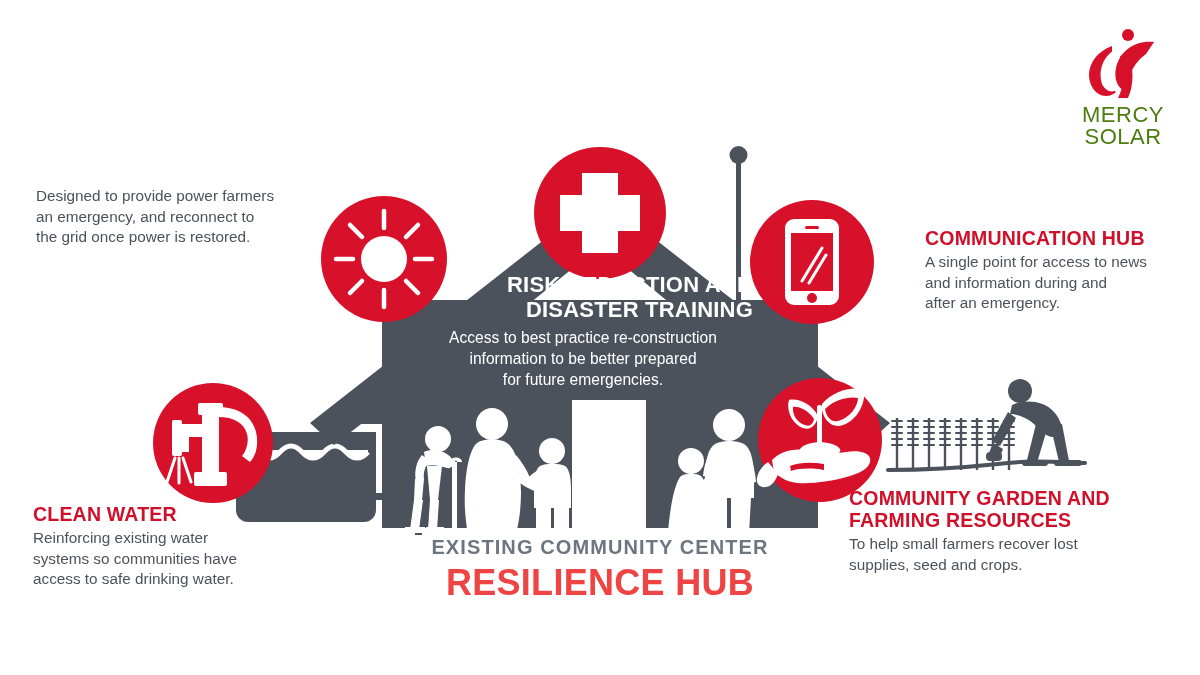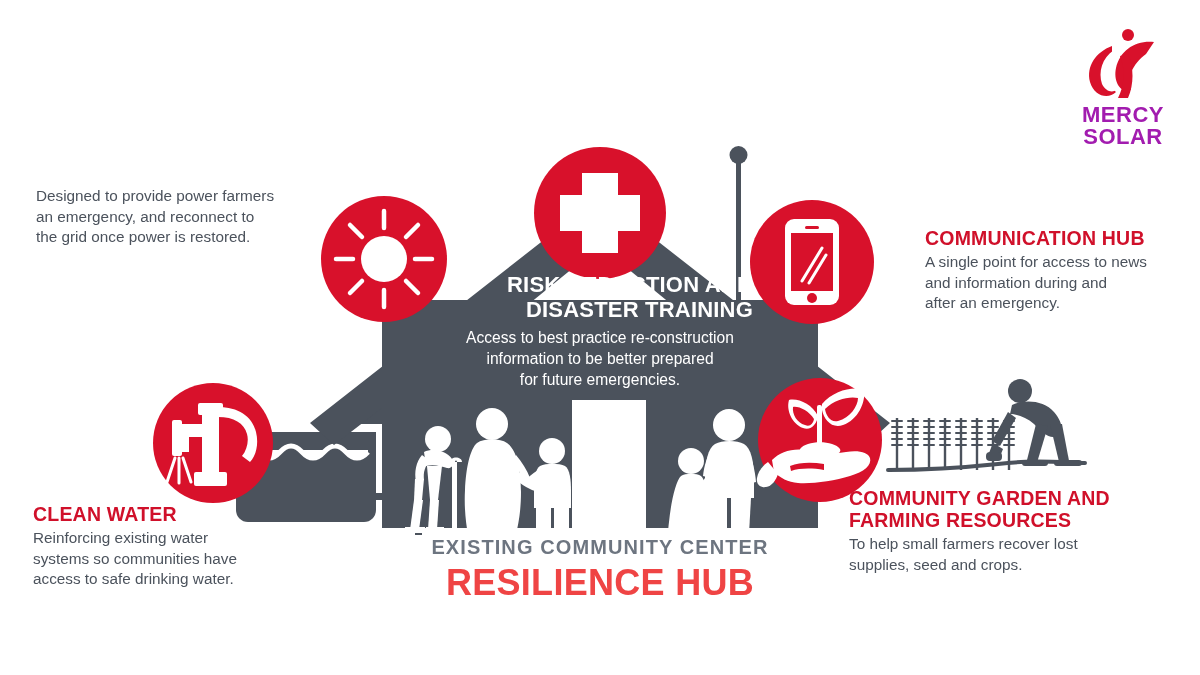--- a/index.html
+++ b/index.html
@@ -20,22 +20,22 @@
     color:#474f59;
     font-family:"Liberation Sans", sans-serif;
     white-space:nowrap;
   }
 
   
   .logo{position:absolute;left:1062px;top:26px;width:122px;height:120px;}
   .logo-mark{position:absolute;left:14px;top:0;width:92px;height:78px;}
   .logo-text{
     position:absolute;left:0;top:78px;width:122px;
-    text-align:center;color:#a21caf;
-    font-weight:bold;font-size:22px;line-height:22px;
+    text-align:center;color:#4d7c0f;
+    font-weight:normal;font-size:22px;line-height:22px;
     letter-spacing:0.5px;
   }
 
   
   .callout{position:absolute;}
   .callout .head{
     color:#d0102a;font-weight:bold;font-size:19.5px;
     line-height:22px;letter-spacing:0.2px;
     margin:0 0 3px 0;white-space:pre-line;
   }
@@ -53,21 +53,21 @@
   #scene{position:absolute;left:0;top:0;width:1200px;height:675px;}
 
   
   .house-head{
     position:absolute;left:448px;top:272px;width:305px;
     text-align:right;color:#ffffff;font-weight:bold;
     font-size:22px;line-height:25px;letter-spacing:0.2px;
     white-space:pre-line;
   }
   .house-body{
-    position:absolute;left:440px;top:327px;width:320px;
+    position:absolute;left:423px;top:327px;width:320px;
     text-align:center;color:#ffffff;
     font-size:15.6px;line-height:21px;white-space:pre-line;
   }
   .center-sub{
     position:absolute;left:380px;top:536px;width:440px;
     text-align:center;color:#6d7580;font-weight:bold;
     font-size:20px;letter-spacing:1.1px;
   }
   .center-main{
     position:absolute;left:380px;top:562px;width:440px;

